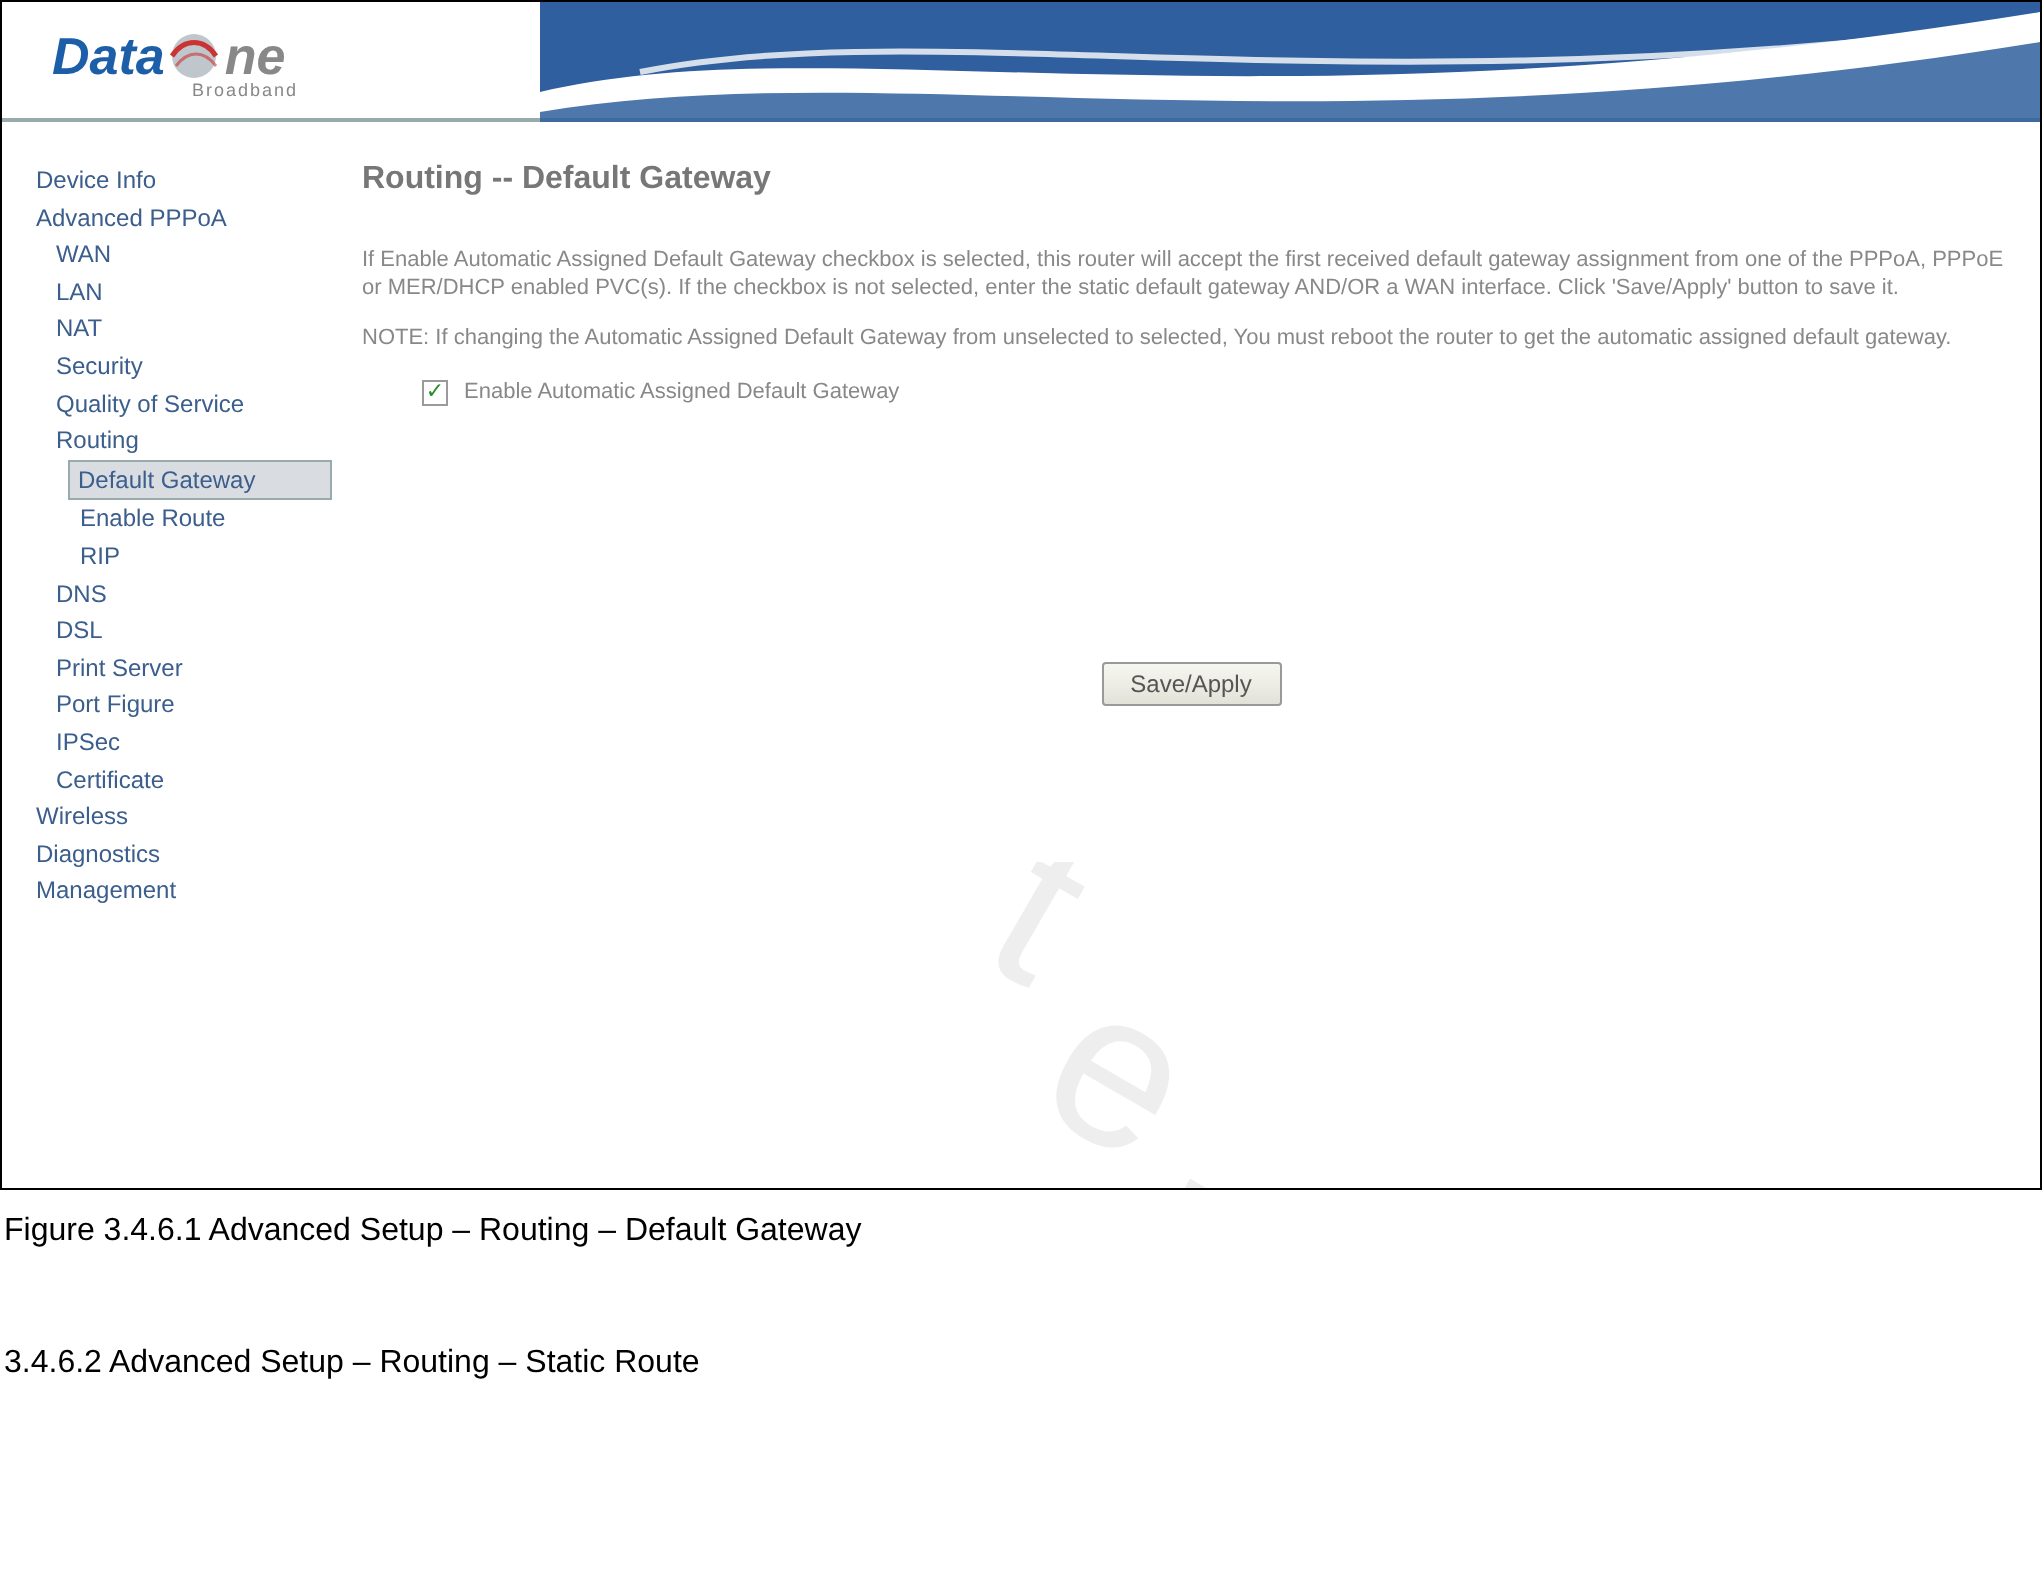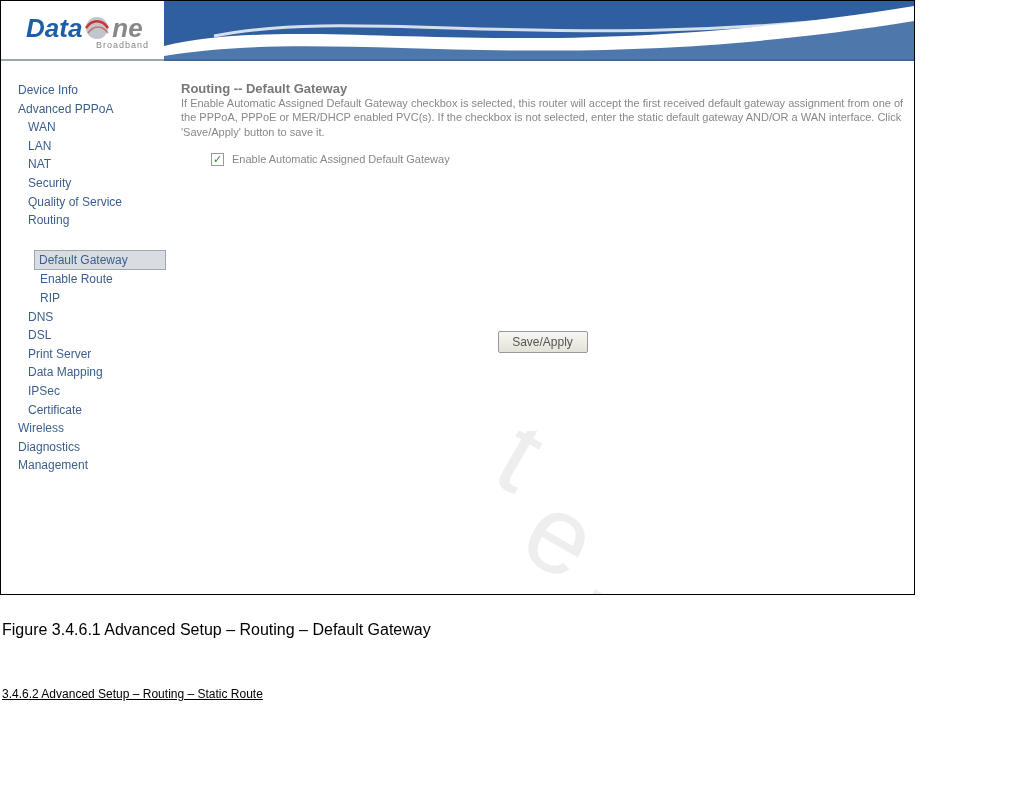--- a/index.html
+++ b/index.html
@@ -4,21 +4,21 @@
 <style>
   * { box-sizing: border-box; margin: 0; padding: 0; }
   body {
     font-family: Arial, Helvetica, sans-serif;
     background: #ffffff;
     width: 1021px;
     position: relative;
   }
   .screenshot {
     border: 1px solid #000;
-    width: 915px;
+    width: 1021px;
     height: 595px;
     background: #ffffff;
     position: relative;
     overflow: hidden;
   }
   .header-band {
     height: 60px;
     background: #ffffff;
     border-bottom: 2px solid #9aa;
     position: relative;
@@ -75,35 +75,34 @@
     font-weight: normal;
   }
   .sidebar .item { padding: 0 2px; cursor: pointer; }
   .sidebar .sub { padding-left: 12px; }
   .sidebar .subsub { padding-left: 24px; }
   .sidebar .active {
     background: #d9dde2;
     border: 1px solid #9aa;
     padding: 0 4px;
     margin-left: 18px;
-    margin-top: 20px;
   }
   .content {
     position: absolute;
     top: 80px;
     left: 180px;
     right: 10px;
     font-size: 11px;
     color: #888;
   }
   .content .title {
     font-weight: bold;
     color: #777;
-    margin-bottom: 0;
-    font-size: 13px;
+    margin-bottom: 24px;
+    font-size: 16px;
   }
   .content p { margin-bottom: 10px; line-height: 1.3; }
   .checkbox-row {
     margin-top: 14px;
     margin-left: 30px;
     display: flex;
     align-items: center;
     gap: 8px;
   }
   .chk {
@@ -138,28 +137,27 @@
     top: 430px;
     width: 500px;
     height: 400px;
     pointer-events: none;
     opacity: 0.35;
   }
   .caption {
     font-family: Arial, sans-serif;
     font-size: 16px;
     color: #000;
-    margin: 26px 0 0 2px;
+    margin: 12px 0 0 2px;
   }
   .section-heading {
     font-family: Arial, sans-serif;
-    font-size: 12px;
+    font-size: 16px;
     color: #000;
     margin: 48px 0 0 2px;
-    text-decoration: underline;
   }
 </style>
 </head>
 <body>
 
 <div class="screenshot">
 
   <div class="header-band">
     <div class="logo">
       <span class="data-text">Data</span><span class="logo-icon">
@@ -188,31 +186,32 @@
     <div class="item sub">NAT</div>
     <div class="item sub">Security</div>
     <div class="item sub">Quality of Service</div>
     <div class="item sub">Routing</div>
     <div class="item active">Default Gateway</div>
     <div class="item subsub">Enable Route</div>
     <div class="item subsub">RIP</div>
     <div class="item sub">DNS</div>
     <div class="item sub">DSL</div>
     <div class="item sub">Print Server</div>
-    <div class="item sub">Data Mapping</div>
+    <div class="item sub">Port Figure</div>
     <div class="item sub">IPSec</div>
     <div class="item sub">Certificate</div>
     <div class="item">Wireless</div>
     <div class="item">Diagnostics</div>
     <div class="item">Management</div>
   </nav>
 
   <div class="content">
     <div class="title">Routing -- Default Gateway</div>
     <p>If Enable Automatic Assigned Default Gateway checkbox is selected, this router will accept the first received default gateway assignment from one of the PPPoA, PPPoE or MER/DHCP enabled PVC(s). If the checkbox is not selected, enter the static default gateway AND/OR a WAN interface. Click 'Save/Apply' button to save it.</p>
+    <p>NOTE: If changing the Automatic Assigned Default Gateway from unselected to selected, You must reboot the router to get the automatic assigned default gateway.</p>
     <div class="checkbox-row">
       <span class="chk">✓</span>
       <span>Enable Automatic Assigned Default Gateway</span>
     </div>
     <button class="save-btn">Save/Apply</button>
   </div>
 
   <svg class="watermark" viewBox="0 0 500 400">
     <g transform="rotate(30 250 200)" fill="#bbb" opacity="0.7">
       <text x="120" y="100" font-size="110" font-family="Arial" font-weight="normal">t</text>

